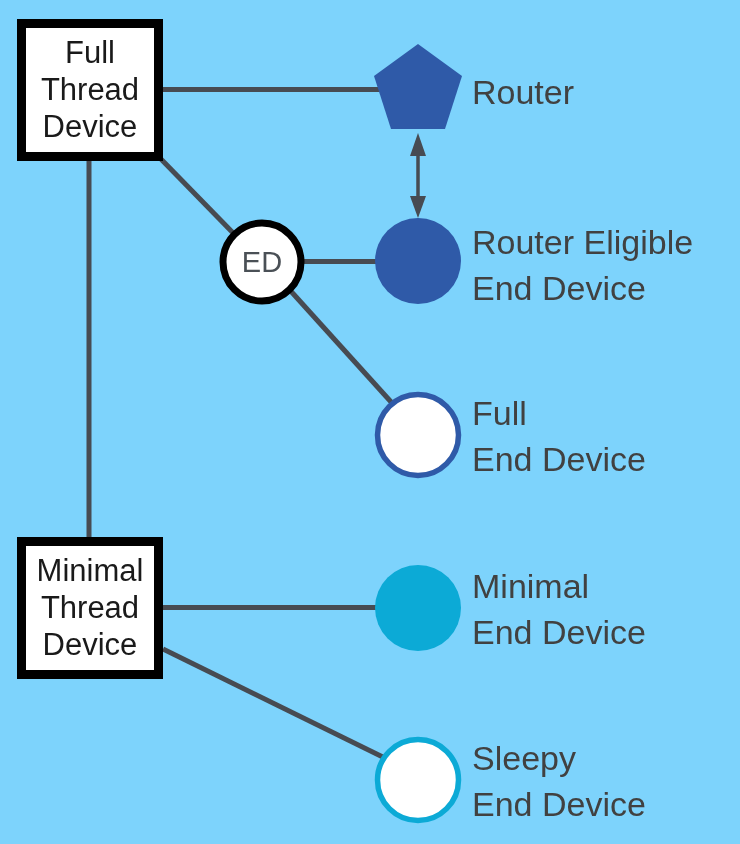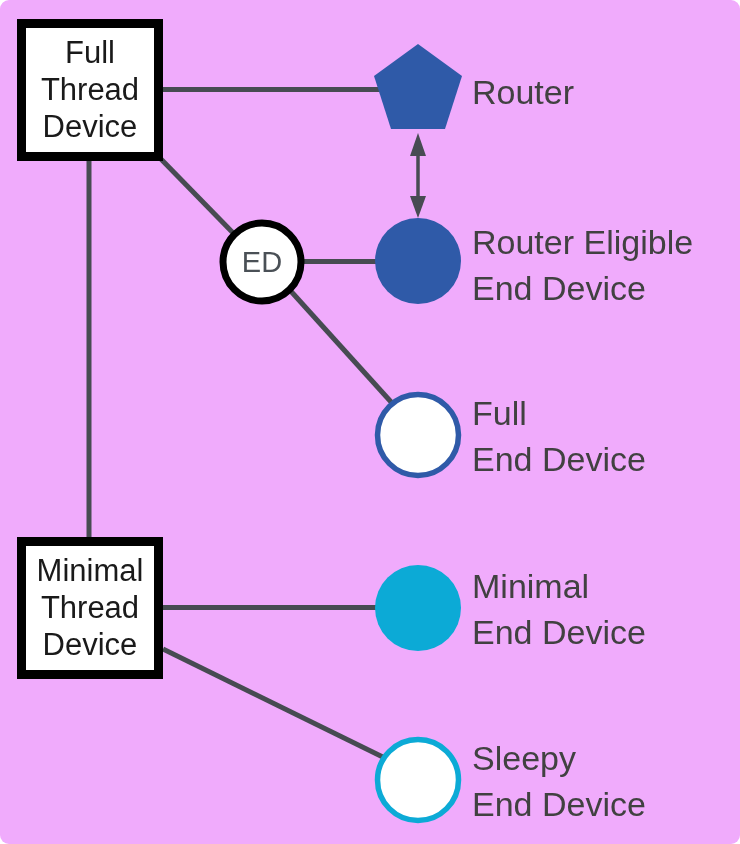--- a/index.html
+++ b/index.html
@@ -10,22 +10,21 @@
   body {
     width: 740px;
     height: 844px;
     font-family: "Liberation Sans", sans-serif;
     overflow: hidden;
   }
   #diagram-root {
     position: relative;
     width: 740px;
     height: 844px;
-    background: #f0abfc;
-    border-radius: 9px;
+    background: #7dd3fc;
   }
   svg.diagram {
     display: block;
     width: 740px;
     height: 844px;
   }
   .node-box-rect {
     fill: #ffffff;
     stroke: #000000;
     stroke-width: 9;

